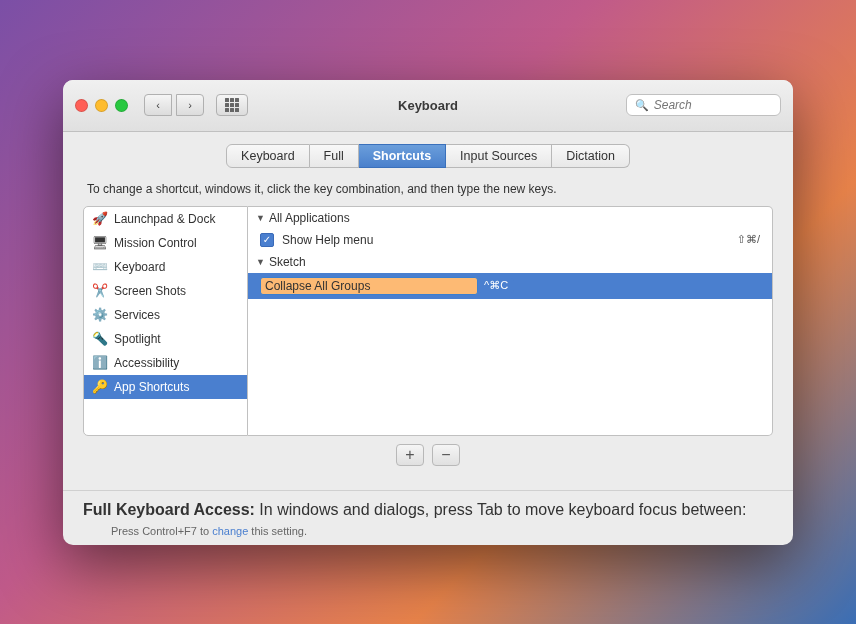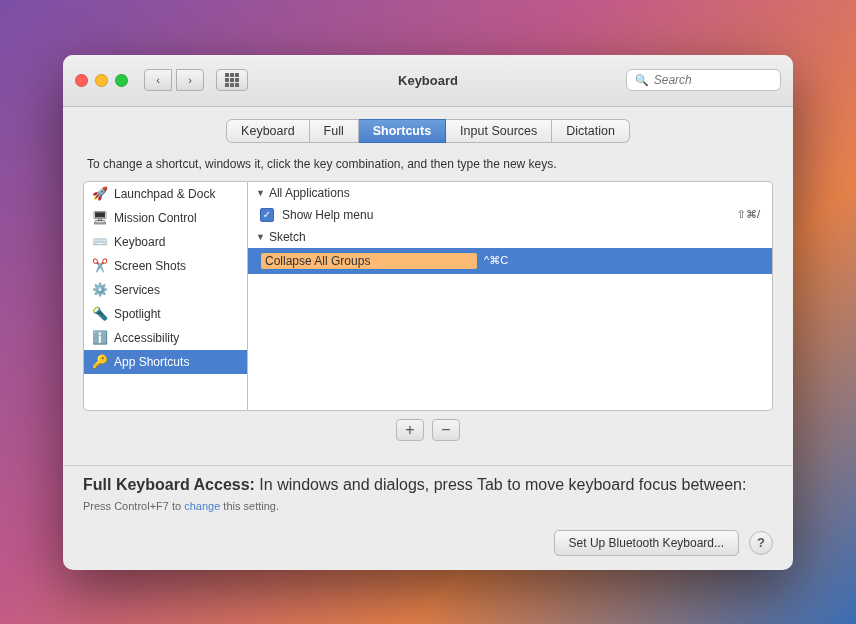--- a/index.html
+++ b/index.html
@@ -318,20 +318,21 @@
     .radio-dot {
       width: 5px;
       height: 5px;
       border-radius: 50%;
       background: #fff;
     }
     .hint-text {
       font-size: 11px;
       color: #666;
       margin-top: 6px;
+      margin-left: 28px;
     }
     .hint-text a { color: #4a7fcf; text-decoration: none; }
     .footer {
       display: flex;
       justify-content: flex-end;
       align-items: center;
       padding: 10px 20px 14px;
       gap: 10px;
     }
     .bluetooth-btn {
@@ -473,17 +474,13 @@
   </div>
 
   <div class="keyboard-access">
     <div class="access-title">
       <strong>Full Keyboard Access:</strong>
       <span> </span><span>In windows and dialogs, press Tab to move keyboard focus between:</span>
     </div>
     <p class="hint-text">Press Control+F7 to <a href="#">change</a> this setting.</p>
   </div>
 
-  <div class="footer">
-    <button class="bluetooth-btn">Set Up Bluetooth Keyboard...</button>
-    <div class="help-btn">?</div>
-  </div>
 </div>
 
 </body></html>

